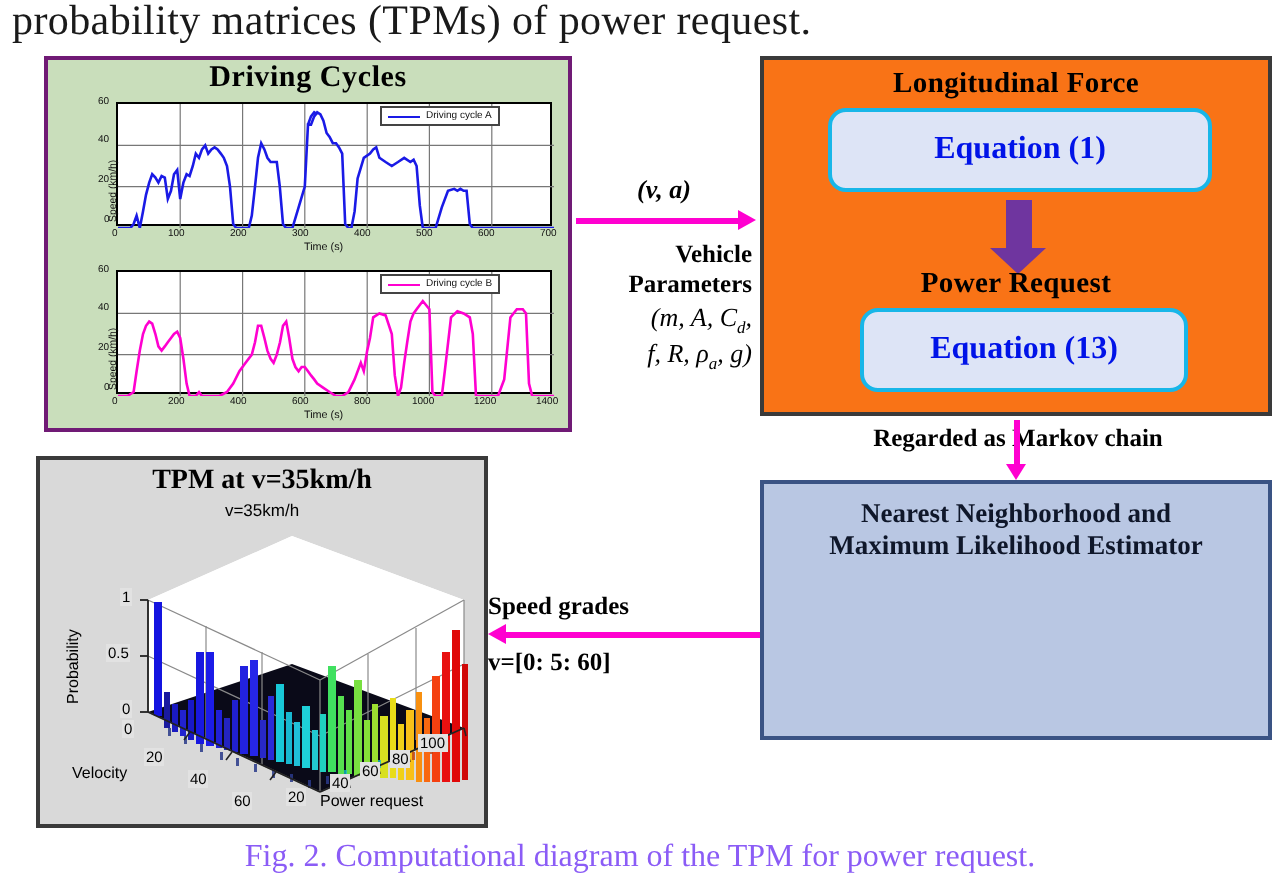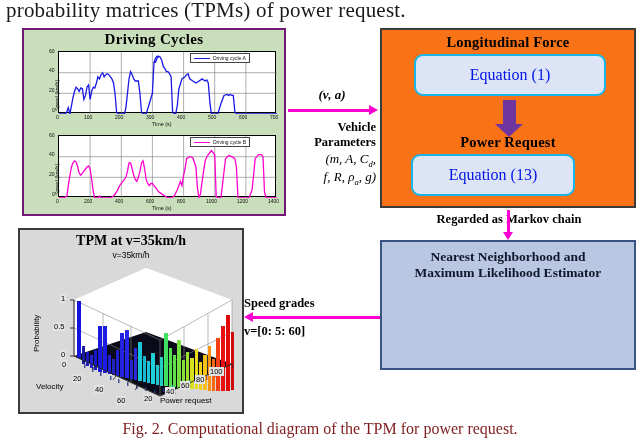--- a/index.html
+++ b/index.html
@@ -18,21 +18,21 @@
     font-family:"Liberation Serif", serif;
     font-size:21px; color:#1a1a1a; letter-spacing:.2px;
     white-space:nowrap;
   }
 
   
   .caption{
     position:absolute; left:0; top:420px; width:640px;
     text-align:center;
     font-family:"Liberation Serif", serif;
-    font-size:16px; color:#7f1d1d;
+    font-size:16px; color:#8b5cf6;
   }
 
   
   .panel{ position:absolute; border:2px solid #2b2b2b; }
 
   
   #driving-cycles{
     left:22px; top:28px; width:264px; height:188px;
     background:#c9debb; border:2px solid #701a75;
   }
@@ -107,21 +107,21 @@
   .box-head{
     position:absolute; width:100%; text-align:center;
     font-family:"Liberation Serif", serif;
     font-weight:bold; font-size:14.5px; color:#000; letter-spacing:.2px;
   }
   .eq-box{
     position:absolute;
     background:#dde4f6; border:2px solid #18b6e8; border-radius:9px;
     display:flex; align-items:center; justify-content:center;
     font-family:"Liberation Serif", serif;
-    font-weight:normal; font-size:16px; color:#0013e8;
+    font-weight:bold; font-size:16px; color:#0013e8;
   }
   .arrow-v{ position:absolute; width:13px; background:#6f359f; }
   .arrow-v::after{
     content:""; position:absolute; left:-8px; bottom:-13px;
     border-top:13px solid #6f359f;
     border-left:14.5px solid transparent;
     border-right:14.5px solid transparent;
   }
 
   
@@ -275,21 +275,21 @@
   <div class="vp-line italic" style="top:119px;">
     <span>(m, A, C</span><sub>d</sub><span>,</span>
   </div>
 </div>
 
 <div class="panel" id="longitudinal">
   <div class="box-head" style="top:4px;">Longitudinal Force</div>
   <div class="eq-box" style="left:32px; top:24px; width:192px; height:42px;">Equation (1)</div>
   <div class="arrow-v" style="left:121px; top:70px; height:24px;"></div>
   <div class="box-head" style="top:104px;">Power Request</div>
-  <div class="eq-box" style="left:29px; top:124px; width:164px; height:42px;">Equation (13)</div>
+  <div class="eq-box" style="left:48px; top:124px; width:164px; height:42px;">Equation (13)</div>
 </div>
 
 <div id="markov-label">Regarded as Markov chain</div>
 <div class="arrow-vm" style="left:507px; top:210px; height:22px;"></div>
 
 <div class="panel" id="estimator">
   <div class="est-head" style="top:7px;">
     <div>Nearest Neighborhood and</div>
     <div>Maximum Likelihood Estimator</div>
   </div>

